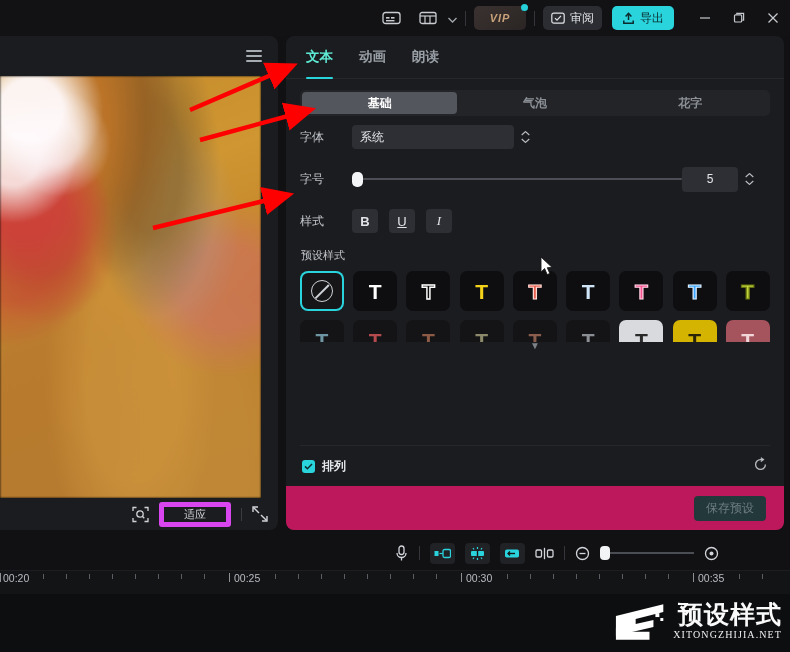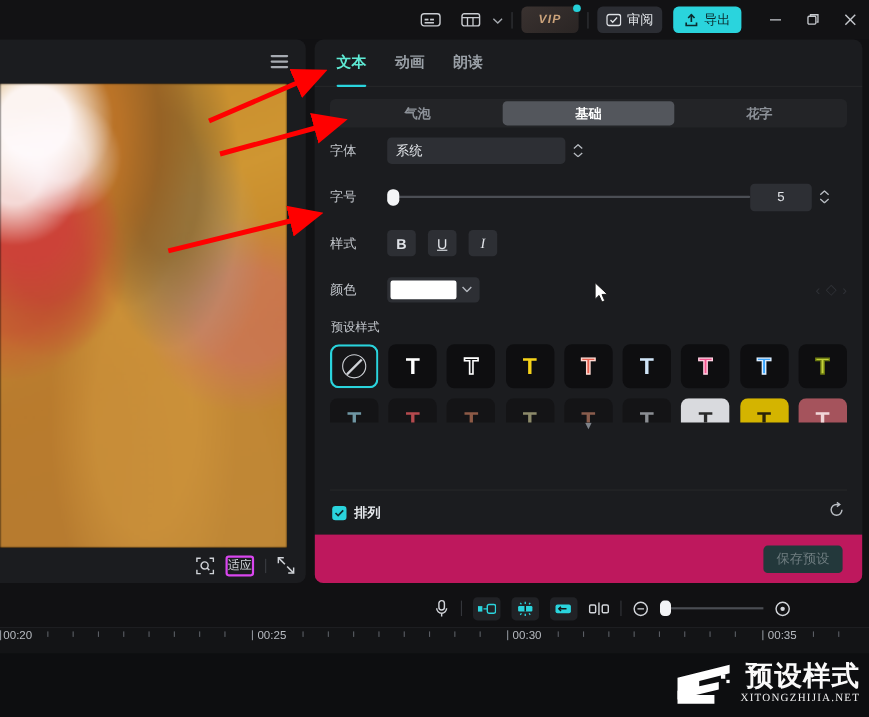--- a/index.html
+++ b/index.html
@@ -87,22 +87,22 @@
       linear-gradient(160deg,#c58a2c 0%,#cf9632 30%,#c07f27 60%,#b8812f 100%);
       filter: blur(1.2px);
     }
   .preview-foot {
     position: absolute; bottom: 0; left: 0; width: 278px; height: 32px;
     display: flex; align-items: center; justify-content: flex-end;
     gap: 10px; padding-right: 10px;
   }
   .pf-btn { color: #cfd2d7; display: flex; align-items: center; }
   .fit-chip {
-    border: 2px solid #d946ef; border-radius: 3px; color: #d3d6db;
-    font-size: 11px; padding: 1px 0; line-height: 13px;
+    border: 5px solid #d946ef; border-radius: 3px; color: #d3d6db;
+    font-size: 11px; padding: 1px 20px; line-height: 13px;
   }
   .pf-sep { width:1px; height:13px; background:#3a3c41; }
 
   
   .prop-panel {
     position: absolute; left: 286px; top: 36px; width: 498px; height: 494px;
     background: #1b1c1f; border-radius: 8px; overflow: hidden;
     display: flex; flex-direction: column;
   }
   .prop-tabs {
@@ -368,22 +368,22 @@
 
   <div class="prop-panel">
 
     <div class="prop-tabs">
       <div class="prop-tab active">文本</div>
       <div class="prop-tab">动画</div>
       <div class="prop-tab">朗读</div>
     </div>
 
     <div class="seg-wrap">
+      <div class="seg active">基础</div>
       <div class="seg">气泡</div>
-      <div class="seg active">基础</div>
       <div class="seg">花字</div>
     </div>
 
     <div class="prop-body">
 
       <div class="row">
         <div class="row-label">字体</div>
         <div class="font-select">
           <span>系统</span>
         </div>
@@ -416,36 +416,20 @@
         </div>
       </div>
 
       <div class="row">
         <div class="row-label">样式</div>
         <div class="style-btn bold">B</div>
         <div class="style-btn under">U</div>
         <div class="style-btn ital">I</div>
       </div>
 
-      <div class="row">
-        <div class="row-label">颜色</div>
-        <div class="color-ctl">
-          <div class="color-swatch"></div>
-          <div class="color-caret">
-            <svg width="9" height="6" viewBox="0 0 9 6">
-                <path d="M0.5 1 L4.5 5 L8.5 1" fill="none" stroke="currentColor" stroke-width="1.3"></path>
-              </svg>
-          </div>
-        </div>
-        <div class="kf-nav">
-          <span style="font-size:13px;">‹</span>
-          <span style="font-size:13px;">◇</span>
-          <span style="font-size:13px;">›</span>
-        </div>
-      </div>
 
       <div class="preset-label">预设样式</div>
       <div class="preset-grid">
         <div class="preset-cell sel">
           <div class="no-icon"></div>
         </div>
         <div class="preset-cell">
             <span class="preset-T" style="color:#ffffff;">T</span>
           </div>
         <div class="preset-cell">

